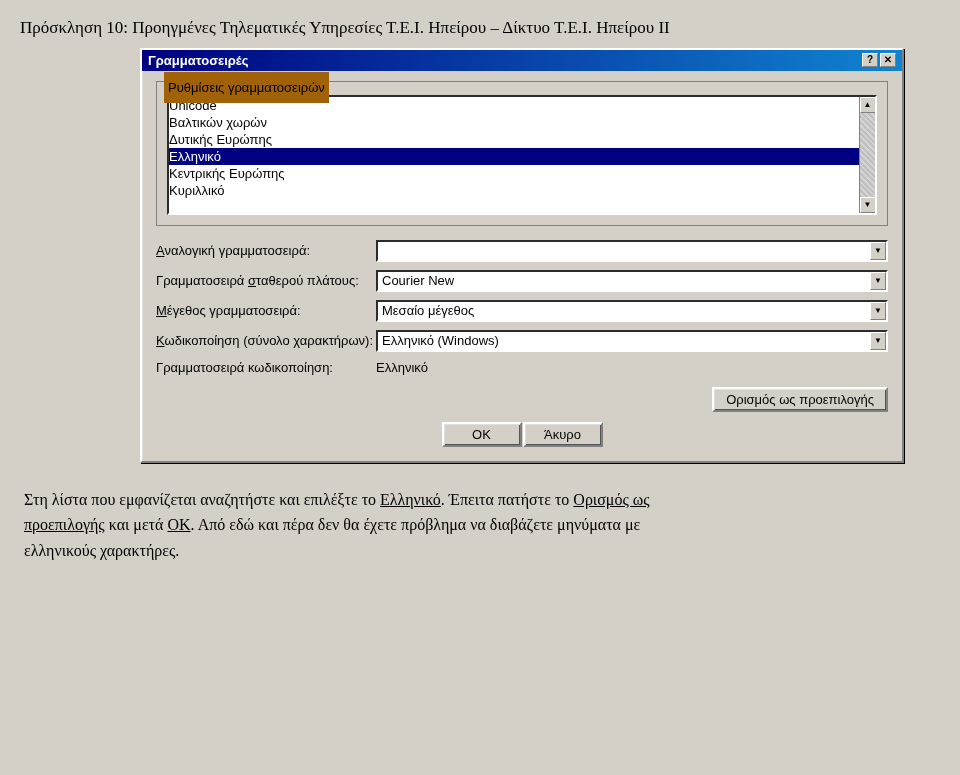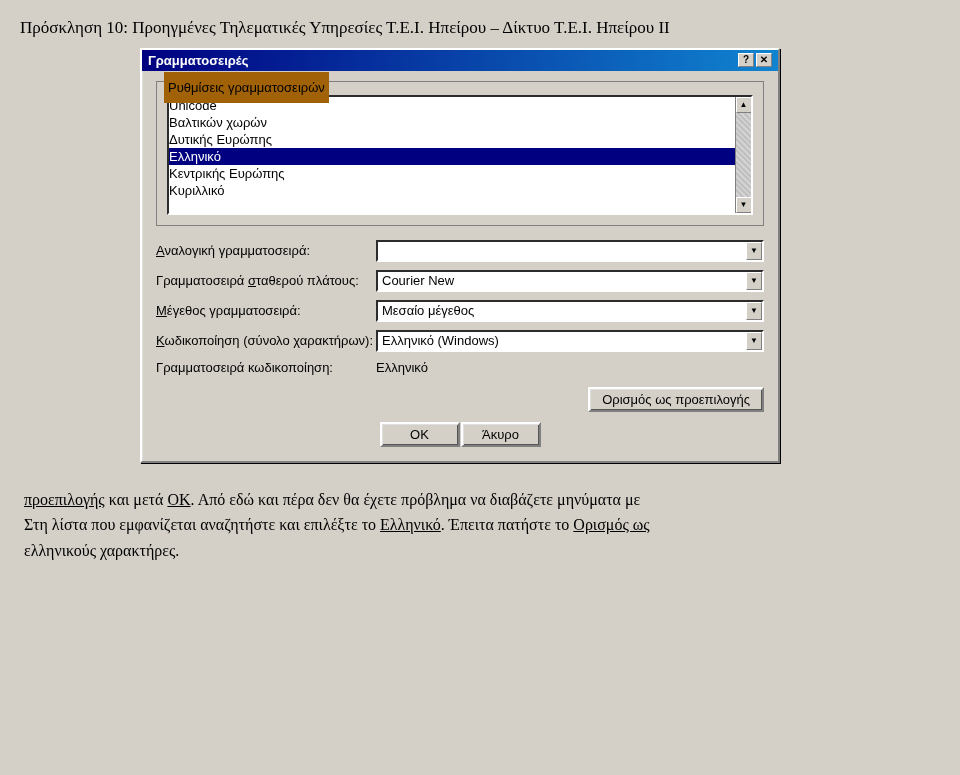--- a/index.html
+++ b/index.html
@@ -28,21 +28,21 @@
       line-height: 1.4;
     }
 
     
     .dialog {
       background: #d4d0c8;
       border: 2px solid #fff;
       border-right-color: #808080;
       border-bottom-color: #808080;
       box-shadow: 1px 1px 0 #000, inset 1px 1px 0 #dfdfdf;
-      width: 640px;
+      width: 764px;
       margin: 0 auto 0 120px;
       position: relative;
     }
 
     .dialog-titlebar {
       background: linear-gradient(to right, #000080, #1084d0);
       color: #fff;
       padding: 3px 6px;
       display: flex;
       justify-content: space-between;
@@ -363,17 +363,17 @@
 
       <div class="ok-cancel-row">
         <button class="win-button">OK</button>
         <button class="win-button">Άκυρο</button>
       </div>
 
     </div>
   </div>
 
   <div class="bottom-text">
+    <p>Στη λίστα που εμφανίζεται αναζητήστε και επιλέξτε το <span class="underline">Ελληνικό</span>. Έπειτα πατήστε το <span class="underline">Ορισμός ως</span></p>
     <p><span class="underline">προεπιλογής</span> και μετά <span class="underline">ΟΚ</span>. Από εδώ και πέρα δεν θα έχετε πρόβλημα να διαβάζετε μηνύματα με</p>
-    <p>Στη λίστα που εμφανίζεται αναζητήστε και επιλέξτε το <span class="underline">Ελληνικό</span>. Έπειτα πατήστε το <span class="underline">Ορισμός ως</span></p>
     <p>ελληνικούς χαρακτήρες.</p>
   </div>
 </div>
 
 </body></html>

